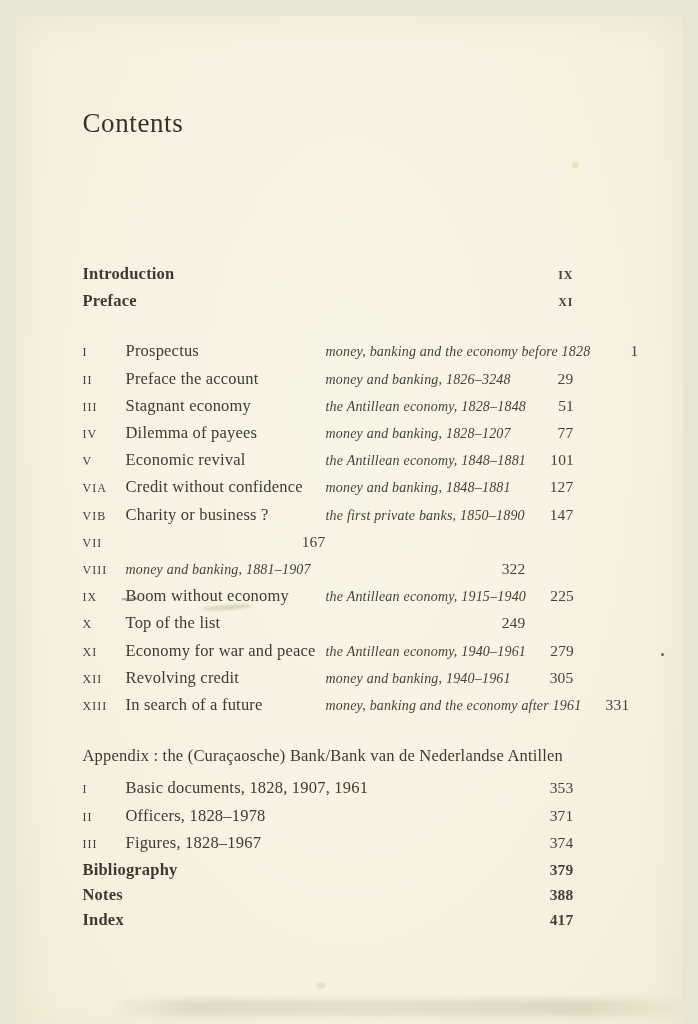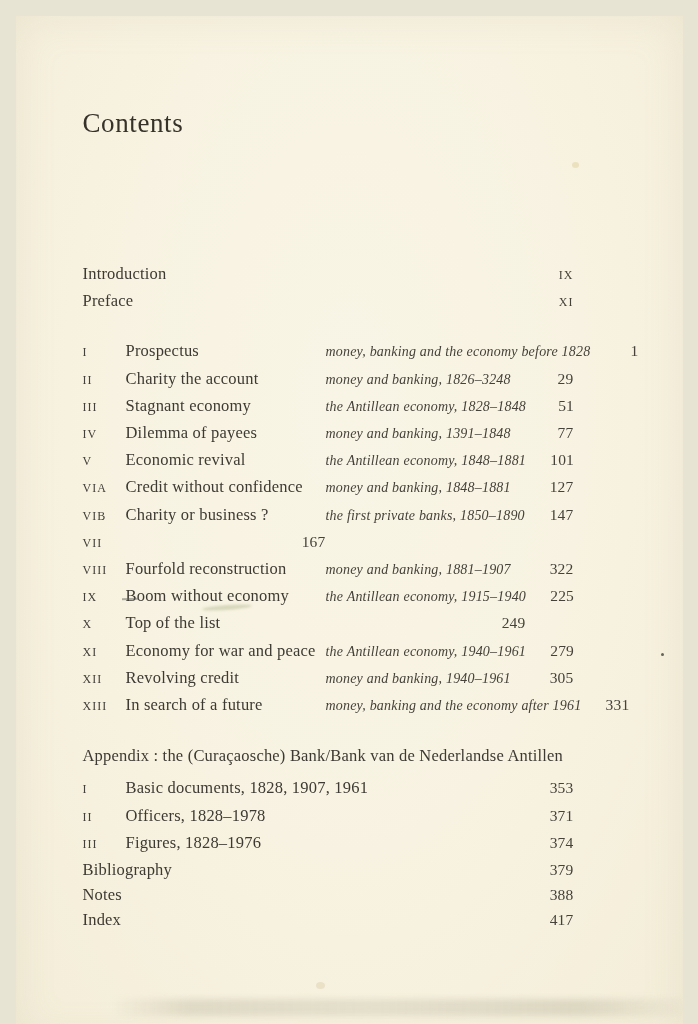--- a/index.html
+++ b/index.html
@@ -29,21 +29,21 @@
     margin: 0;
     color: #363229;
   }
   .front-matter { margin-top: 123px; }
   .row {
     display: grid;
     align-items: baseline;
     line-height: 25.2px;
     letter-spacing: 0.2px;
   }
-  .row.simple { grid-template-columns: 1fr 48px; }
+  .row.simple { grid-template-columns: 1fr 48px; font-weight: bold; }
   .row.chapter { grid-template-columns: 43px 200px 1fr 48px; }
   .row.appx { grid-template-columns: 43px 1fr 48px; }
   .label, .ctitle { font-size: 16.5px; color: #3e3a33; }
   .num {
     font-size: 12px;
     letter-spacing: 1px;
     color: #44403a;
   }
   .subtitle {
     font-style: italic;
@@ -124,34 +124,34 @@
 
     <div class="chapters">
       <div class="row chapter">
         <span class="num">I</span>
         <span class="ctitle">Prospectus</span>
         <span class="subtitle">money, banking and the economy before 1828</span>
         <span class="pagenum">1</span>
       </div>
       <div class="row chapter">
         <span class="num">II</span>
-        <span class="ctitle">Charity the account</span>
+        <span class="ctitle">Preface the account</span>
         <span class="subtitle">money and banking, 1826–3248</span>
         <span class="pagenum">29</span>
       </div>
       <div class="row chapter">
         <span class="num">III</span>
         <span class="ctitle">Stagnant economy</span>
         <span class="subtitle">the Antillean economy, 1828–1848</span>
         <span class="pagenum">51</span>
       </div>
       <div class="row chapter">
         <span class="num">IV</span>
         <span class="ctitle">Dilemma of payees</span>
-        <span class="subtitle">money and banking, 1391–1848</span>
+        <span class="subtitle">money and banking, 1828–1207</span>
         <span class="pagenum">77</span>
       </div>
       <div class="row chapter">
         <span class="num">V</span>
         <span class="ctitle">Economic revival</span>
         <span class="subtitle">the Antillean economy, 1848–1881</span>
         <span class="pagenum">101</span>
       </div>
       <div class="row chapter">
         <span class="num">VIA</span>
@@ -164,21 +164,20 @@
         <span class="ctitle">Charity or business ?</span>
         <span class="subtitle">the first private banks, 1850–1890</span>
         <span class="pagenum">147</span>
       </div>
       <div class="row chapter">
         <span class="num">VII</span>
         <span class="pagenum">167</span>
       </div>
       <div class="row chapter">
         <span class="num">VIII</span>
-        <span class="ctitle">Fourfold reconstruction</span>
         <span class="subtitle">money and banking, 1881–1907</span>
         <span class="pagenum">322</span>
       </div>
       <div class="row chapter">
         <span class="num">IX</span>
         <span class="ctitle">Boom without economy</span>
         <span class="subtitle">the Antillean economy, 1915–1940</span>
         <span class="pagenum">225</span>
       </div>
       <div class="row chapter">
@@ -214,21 +213,21 @@
           <span class="ctitle">Basic documents, 1828, 1907, 1961</span>
           <span class="pagenum">353</span>
         </div>
         <div class="row appx">
           <span class="num">II</span>
           <span class="ctitle">Officers, 1828–1978</span>
           <span class="pagenum">371</span>
         </div>
         <div class="row appx">
           <span class="num">III</span>
-          <span class="ctitle">Figures, 1828–1976</span>
+          <span class="ctitle">Figures, 1828–1967</span>
           <span class="pagenum">374</span>
         </div>
       </div>
     </div>
 
     <div class="back-matter">
       <div class="row simple">
         <span class="label">Bibliography</span>
         <span class="pagenum">379</span>
       </div>

